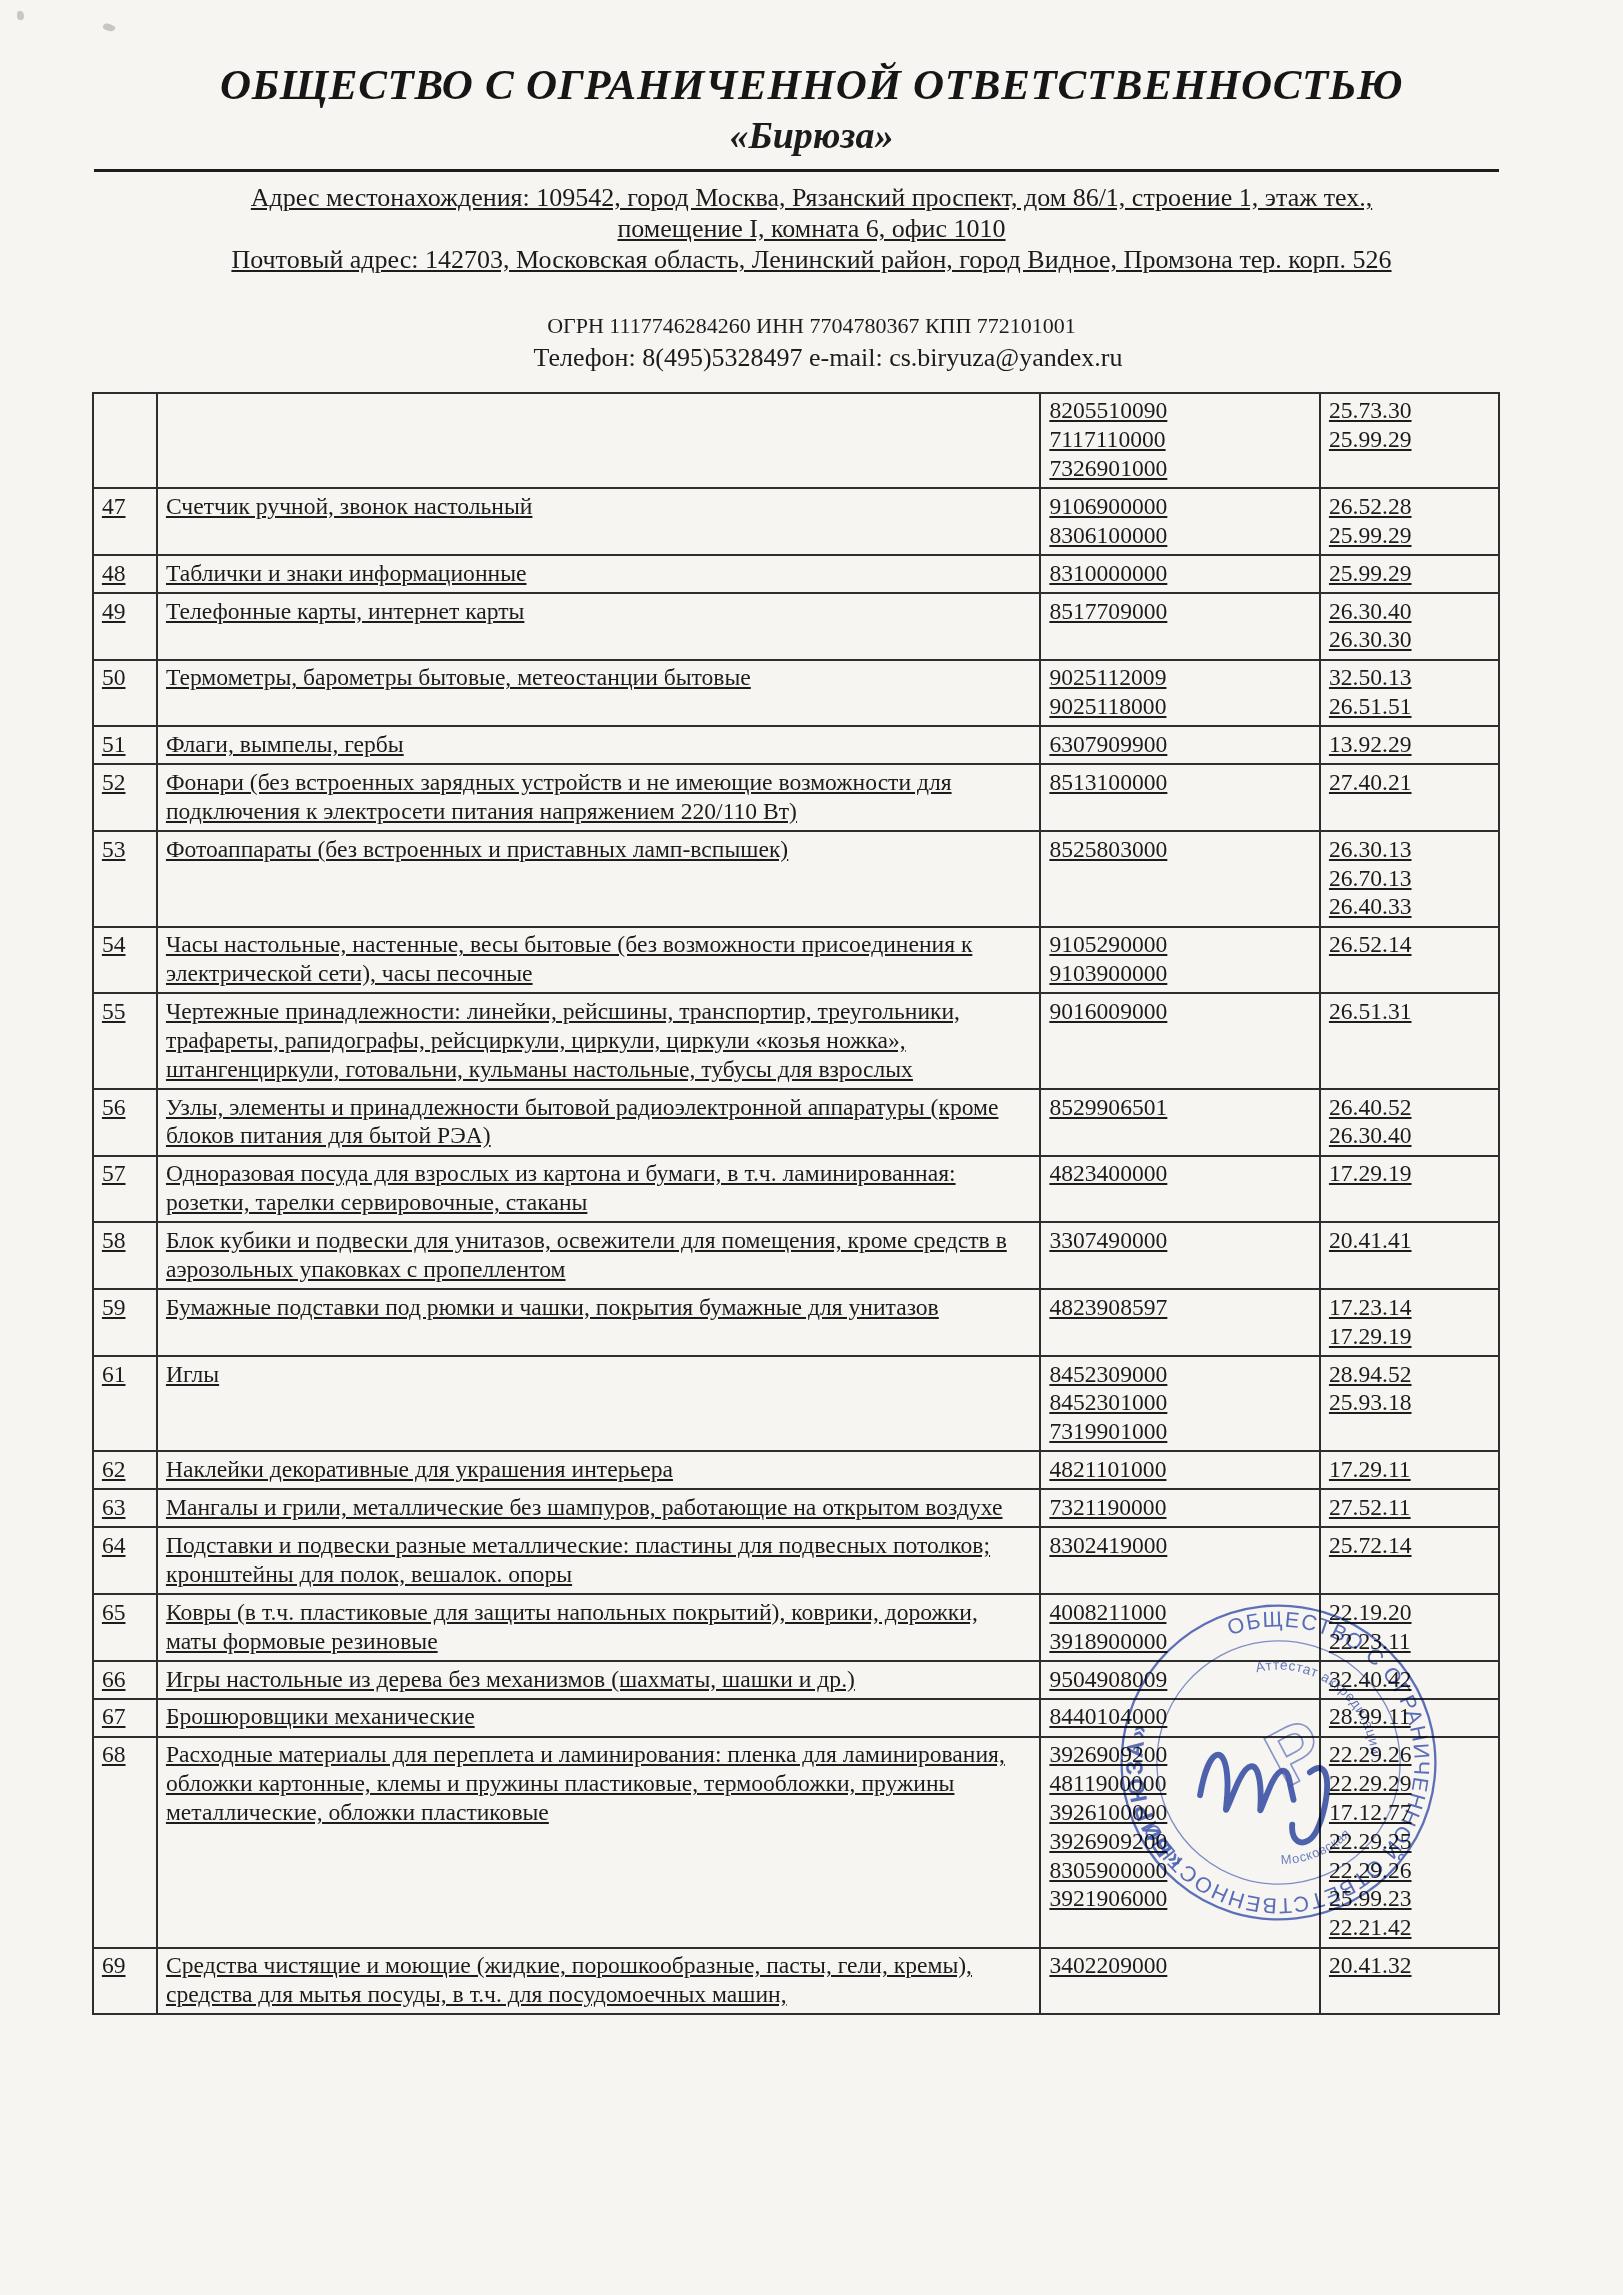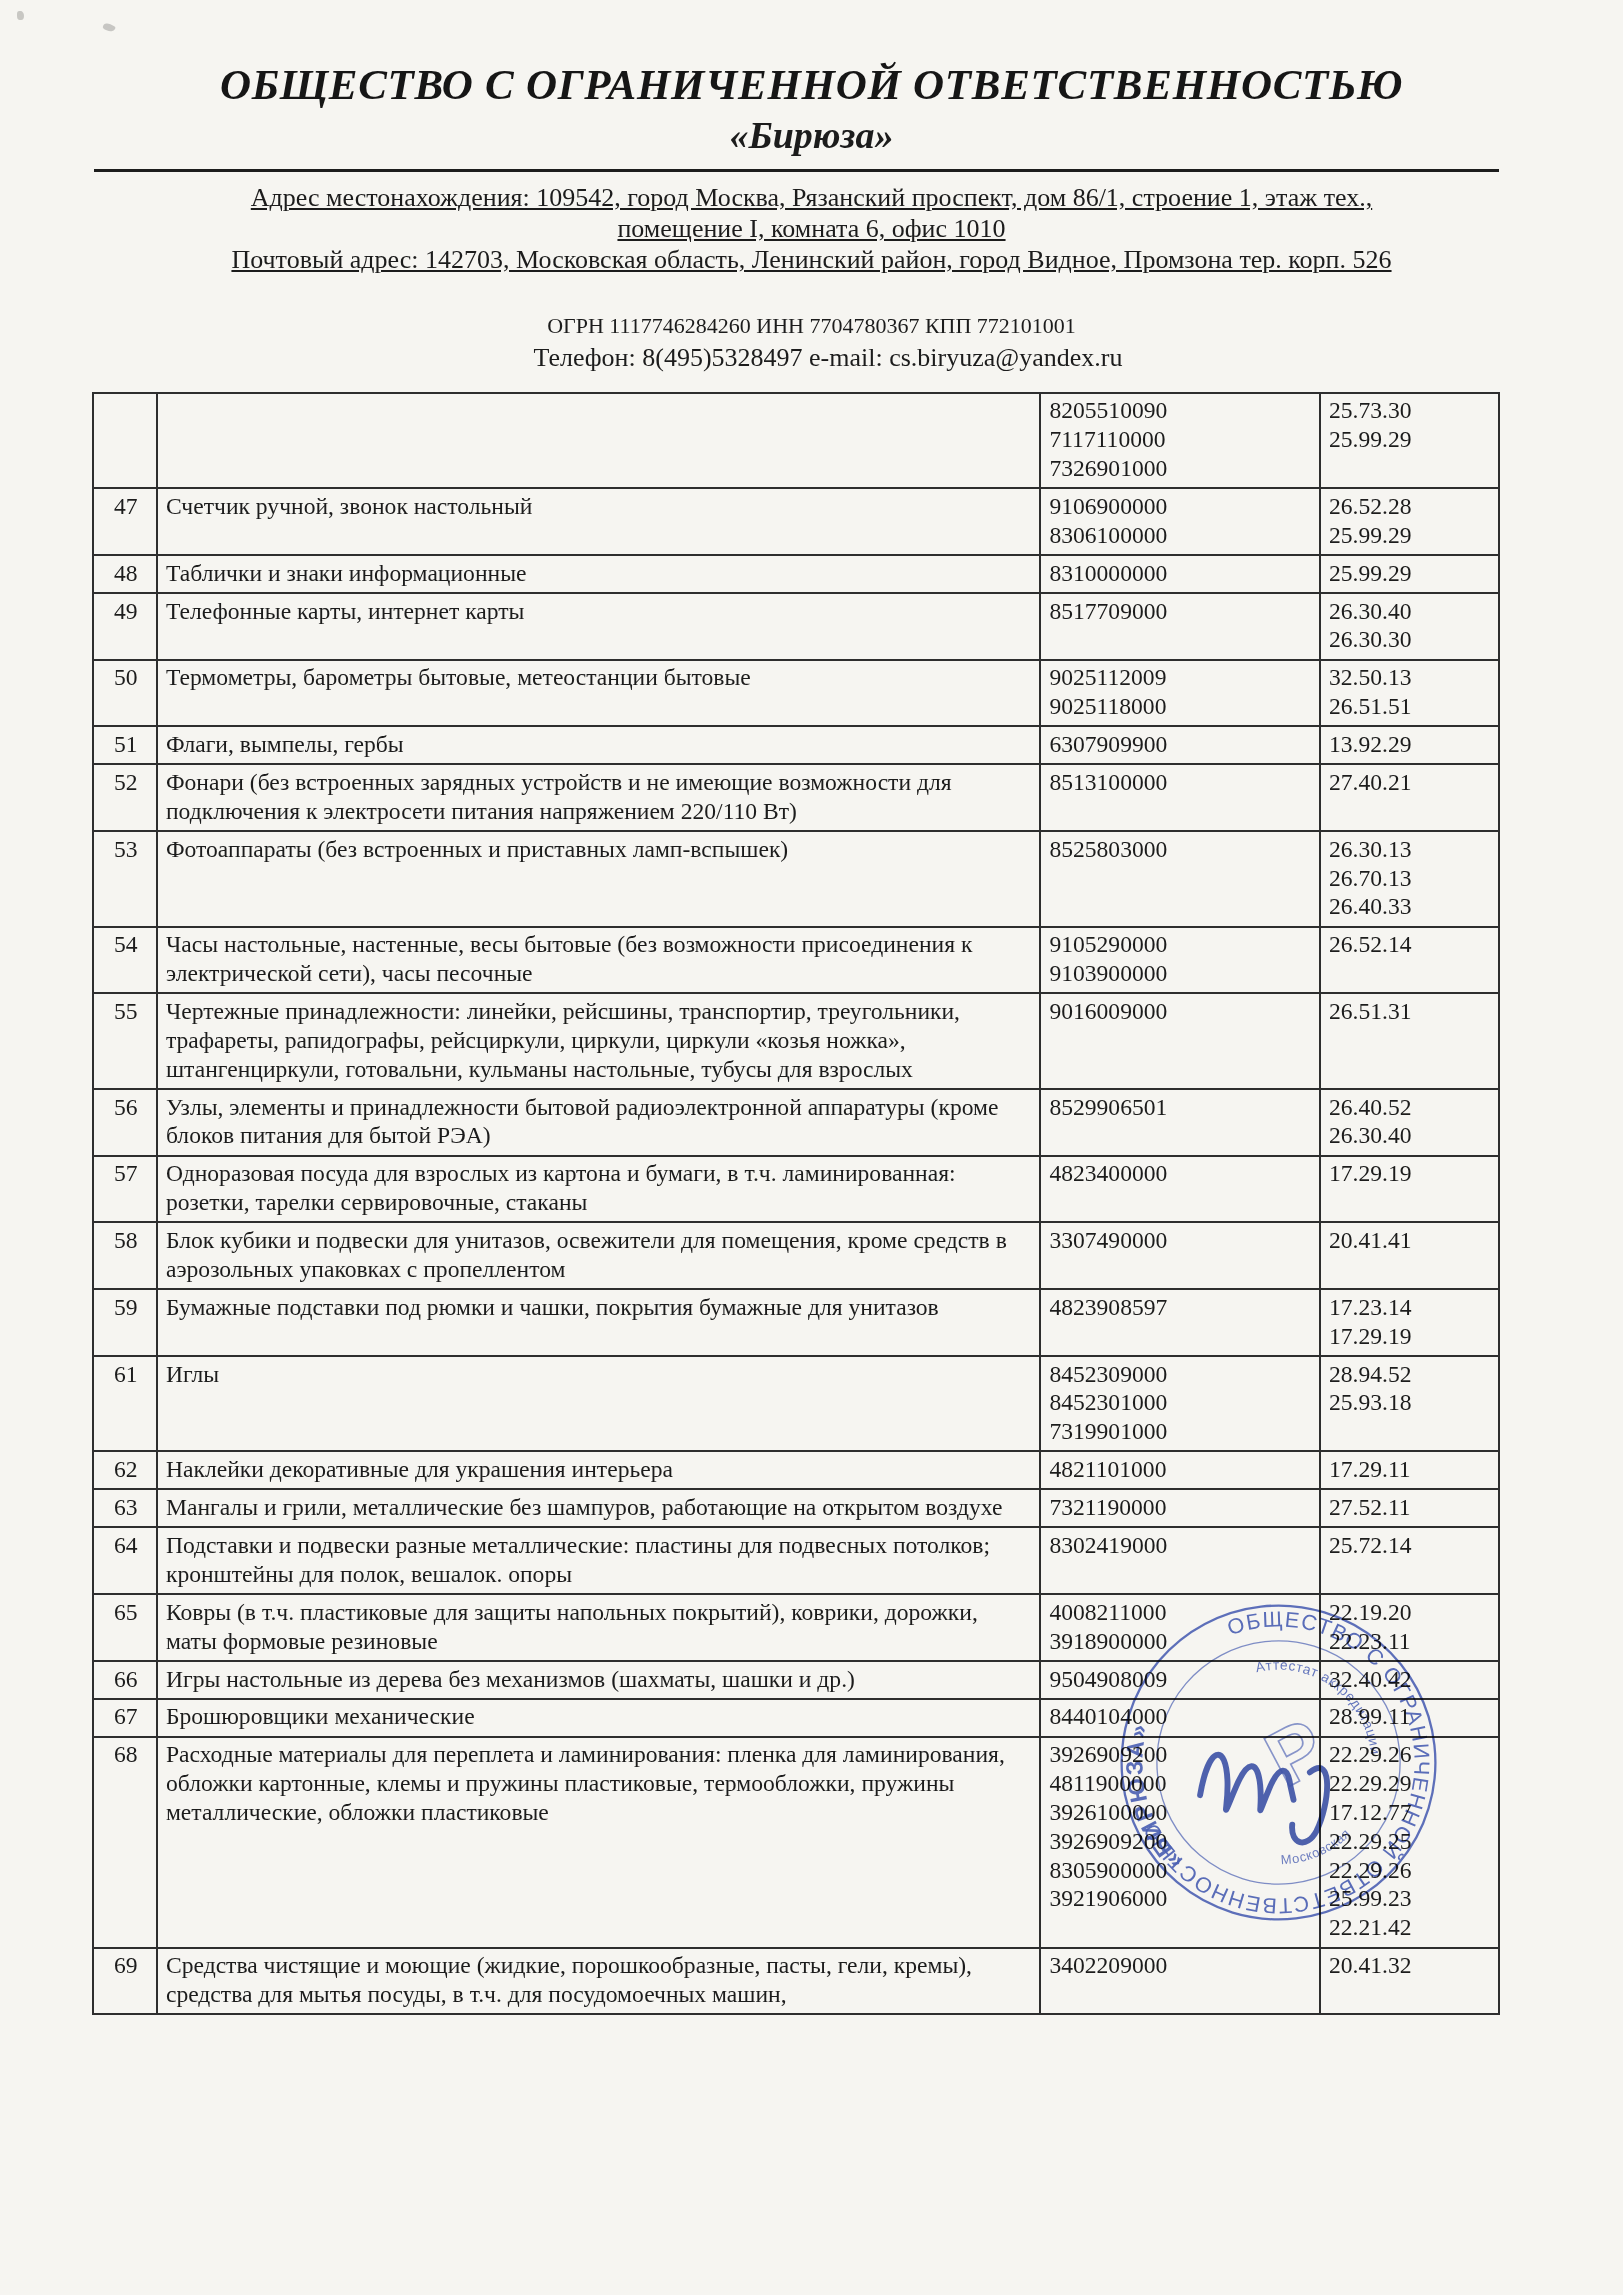--- a/index.html
+++ b/index.html
@@ -29,30 +29,31 @@
   .rule { height:3.3px; background:#1d1d1d; width:1405px; margin:11.8px 0 0 94px; }
   .addr-block { margin-top:10.5px; font-size:26px; line-height:31px;text-decoration:underline; }
   .reg-line { margin-top:38px; font-size:22px; }
   .phone-line { margin-top:3.9px; font-size:26px;padding-left:33px; }
 
   table.doc-table {
     margin:18.3px 0 0 92px;
     border-collapse:collapse;
     table-layout:fixed;
     width:1408px;
+    text-decoration:underline;
   }
   table.doc-table td {
     border:2px solid #2e2e2e;
     vertical-align:top;
     font-size:23.6px;
     line-height:1.22;
     padding:2.6px 6.5px 4.6px 7.9px;
     word-wrap:break-word;
   }
-  td.c0 { width:63px;  text-align:center; padding-left:2.6px; padding-right:2.6px; }
+  td.c0 { width:63px;  padding-left:2.6px; padding-right:2.6px; }
   td.c1 { width:869px;margin-top:24px; }
   td.c2 { width:275px; white-space:pre-line; }
   td.c3 { width:176px; white-space:pre-line; }
 
   .stamp {
     position:absolute;
     left:1102px; top:1586px;
     width:353px; height:353px;
     mix-blend-mode:multiply;
     opacity:.92;

